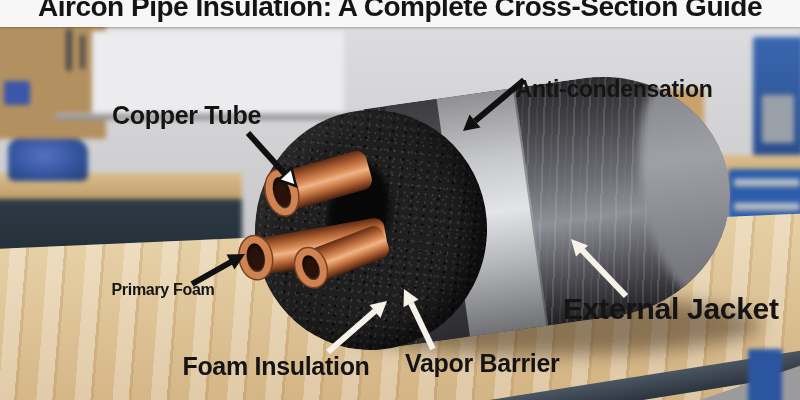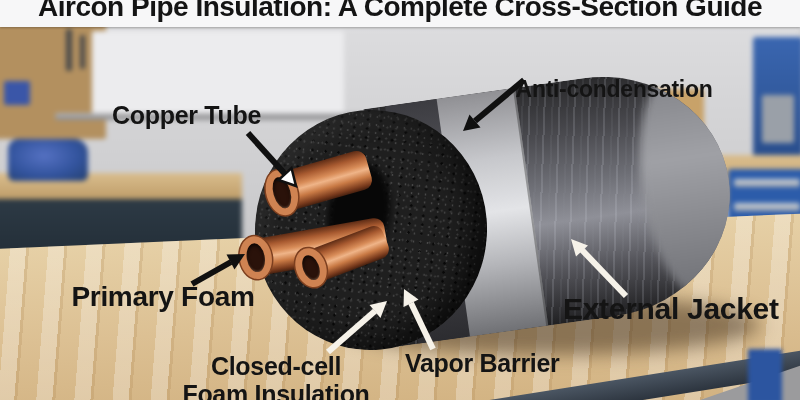--- a/index.html
+++ b/index.html
@@ -118,21 +118,21 @@
   
   .anno{position:absolute;left:0;top:0;width:800px;height:400px;z-index:30;pointer-events:none;}
   .label{
     position:absolute;font-weight:800;color:var(--label-text,#141414);
     line-height:1.12;letter-spacing:-0.3px;white-space:nowrap;
   }
   .label.center{display:flex;flex-direction:column;align-items:center;white-space:normal;}
   .label.center span{white-space:nowrap;}
   .lbl-copper{left:112px;top:101px;font-size:25px;text-align:right;}
   .lbl-anti{left:518px;top:53px;width:192px;font-size:23px;margin-top:24px;}
-  .lbl-primary{left:88px;top:281px;width:150px;font-size:28px;}
+  .lbl-primary{left:88px;top:281px;width:150px;font-size:16px;}
   .lbl-closed{left:186px;top:352px;width:180px;font-size:25px;}
   .lbl-vapor{left:405px;top:349px;font-size:25px;}
   .lbl-external{left:563px;top:292px;font-size:30px;}
 </style>
 </head>
 <body>
 
 <div class="stage">
 
   <div class="photo">
@@ -214,21 +214,20 @@
   </svg>
 
   <div class="label lbl-copper">Copper Tube</div>
   <div class="label center lbl-anti">
     <span>Anti-condensation</span>
   </div>
   <div class="label center lbl-primary">
     <span>Primary Foam</span>
   </div>
   <div class="label center lbl-closed">
-    <span>Closed-cell</span>
     <span>Foam Insulation</span>
   </div>
   <div class="label lbl-vapor">Vapor Barrier</div>
   <div class="label lbl-external">External Jacket</div>
 
   <div class="title-bar">
     <div class="title-text">Aircon Pipe Insulation: A Complete Cross-Section Guide</div>
   </div>
 
 </div>

